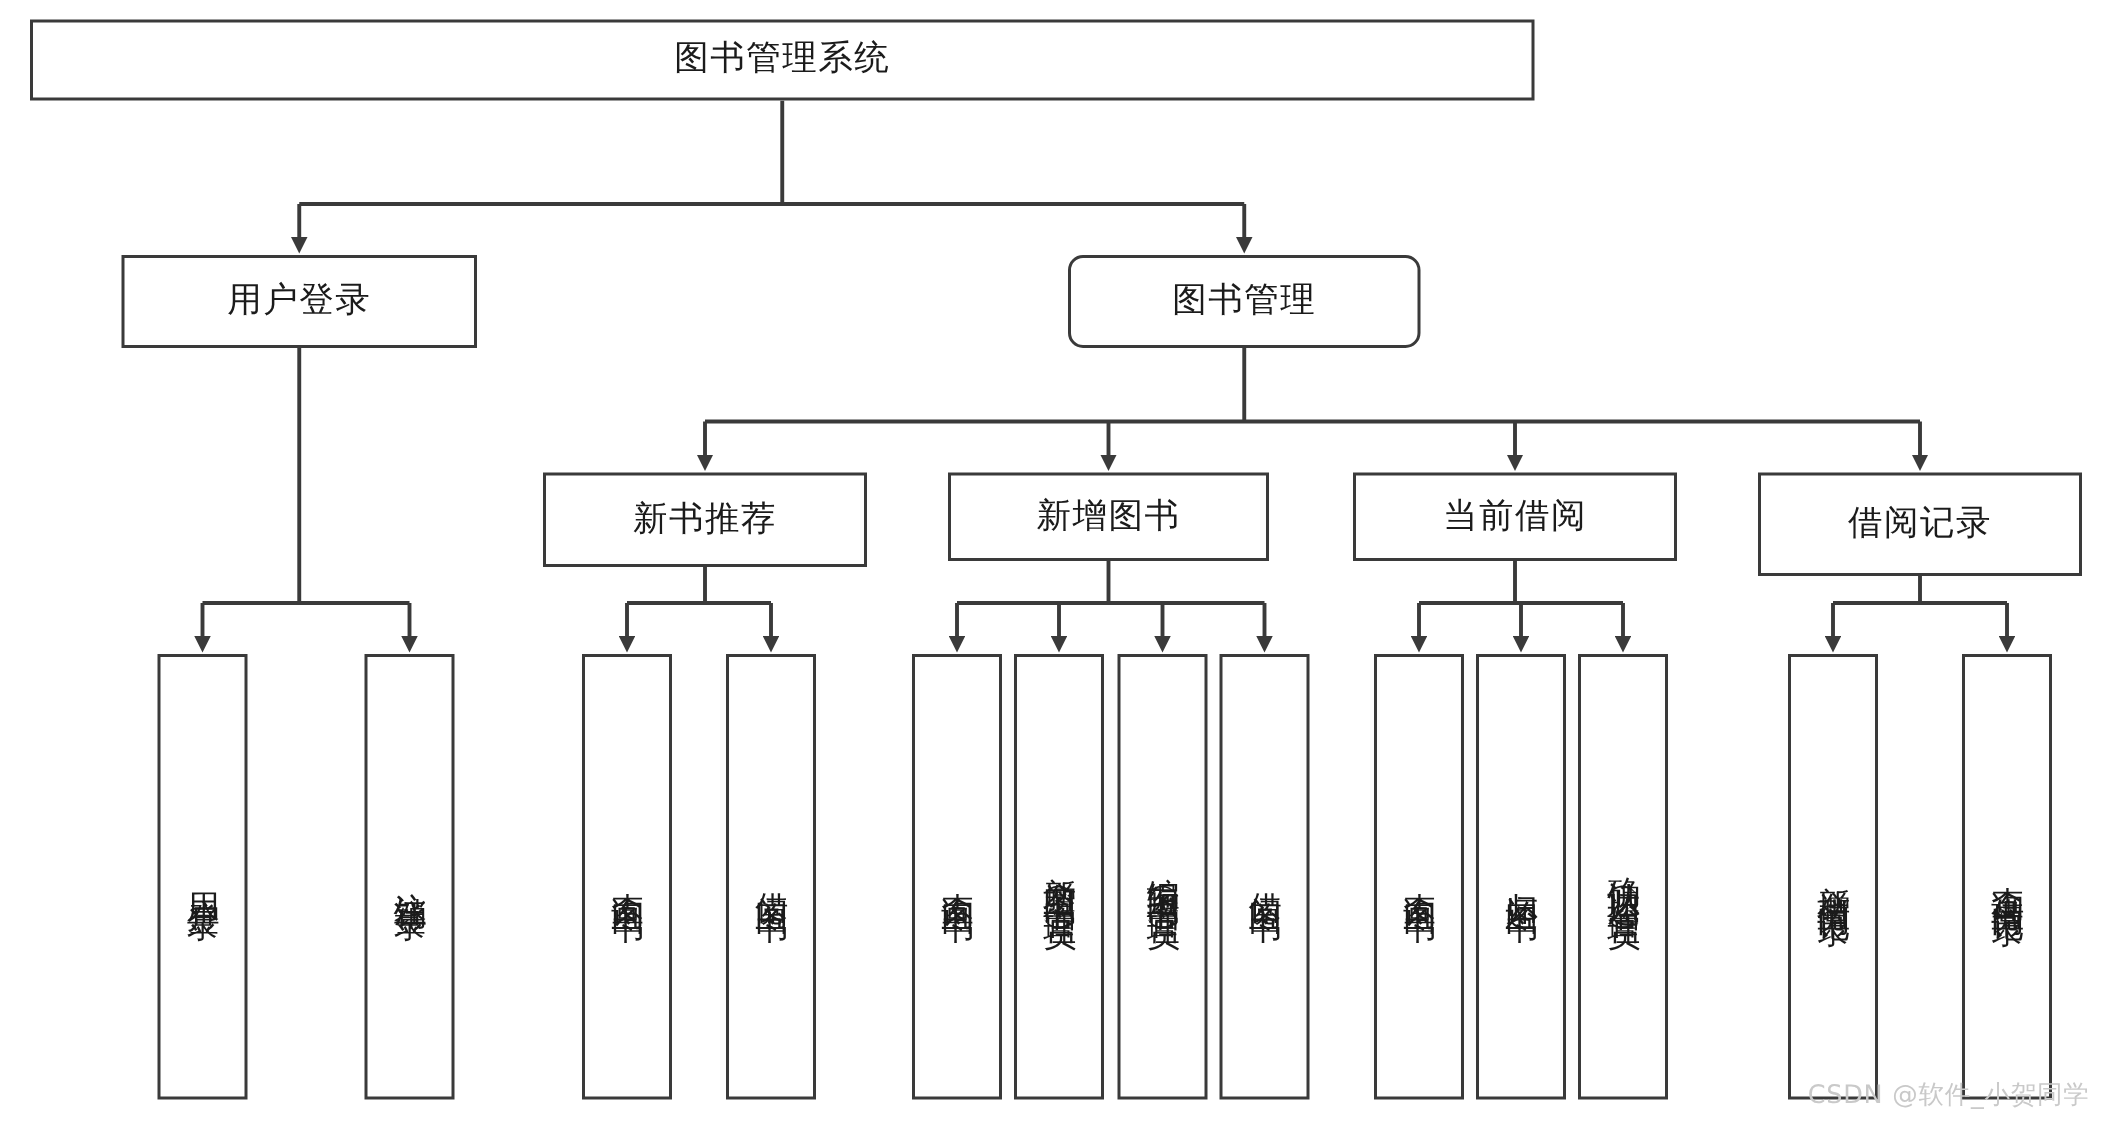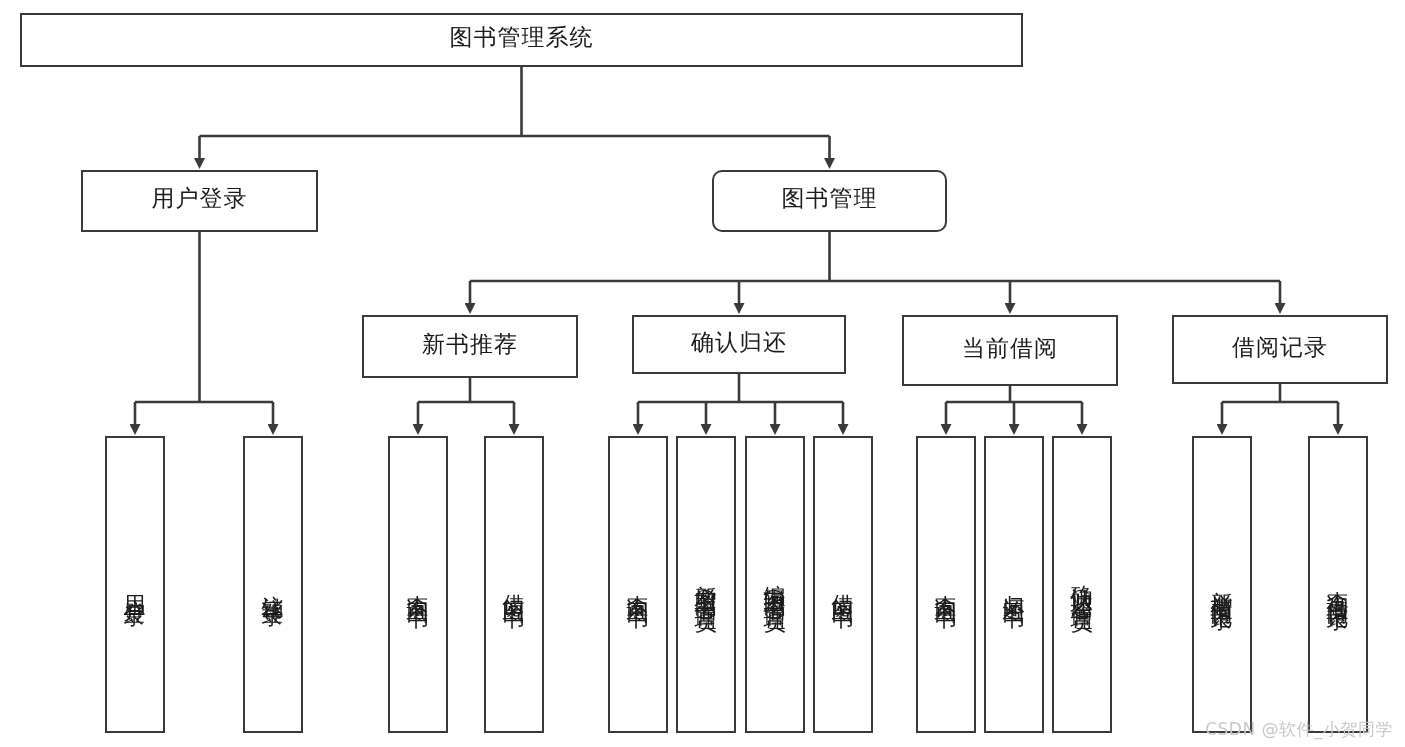--- a/index.html
+++ b/index.html
@@ -21,21 +21,20 @@
     align-items:center;
     justify-content:center;
     color:#1b1b1b;
     z-index:2;
   }
   .node.h{
     font-size:23px;
     letter-spacing:1px;
     line-height:1.1;
     white-space:nowrap;
-    font-family:Liberation Mono, monospace;
   }
   .node.root{font-size:23px;}
   .node.v{
     font-size:22px;
     writing-mode:vertical-rl;
     text-orientation:upright;
     letter-spacing:4px;
     line-height:1.05;
     padding:6px 0;
     white-space:normal;
@@ -100,22 +99,22 @@
         <line x1="1338" y1="402" x2="1338" y2="425" marker-end="url(#arrow)"></line>
       </g>
   </svg>
 
   <div class="node root h" style="left: 20px; top: 13px; width: 1003px; height: 54px;">图书管理系统</div>
 
   <div class="node h" style="left: 81px; top: 170px; width: 237px; height: 62px;">用户登录</div>
   <div class="node h" style="left: 712px; top: 170px; width: 235px; height: 62px; border-radius: 10px;">图书管理</div>
 
   <div class="node h" style="left: 362px; top: 315px; width: 216px; height: 63px;">新书推荐</div>
-  <div class="node h" style="left: 632px; top: 315px; width: 214px; height: 59px;">确认归还</div>
-  <div class="node h" style="left: 902px; top: 315px; width: 216px; height: 71px;">当前借阅</div>
+  <div class="node h" style="left: 632px; top: 315px; width: 214px; height: 59px;">新增图书</div>
+  <div class="node h" style="left: 902px; top: 315px; width: 216px; height: 59px;">当前借阅</div>
   <div class="node h" style="left: 1172px; top: 315px; width: 216px; height: 69px;">借阅记录</div>
 
   <div class="node v" style="left: 105px; top: 436px; width: 60px; height: 297px;">用户登录</div>
   <div class="node v" style="left: 243px; top: 436px; width: 60px; height: 297px;">注销登录</div>
   <div class="node v" style="left: 388px; top: 436px; width: 60px; height: 297px;">查询图书</div>
   <div class="node v" style="left: 484px; top: 436px; width: 60px; height: 297px;">借阅图书</div>
   <div class="node v" style="left: 608px; top: 436px; width: 60px; height: 297px;">查询图书</div>
   <div class="node v" style="left: 676px; top: 436px; width: 60px; height: 297px;">新增图书（管理员）</div>
   <div class="node v" style="left: 745px; top: 436px; width: 60px; height: 297px;">编辑图书（管理员）</div>
   <div class="node v" style="left: 813px; top: 436px; width: 60px; height: 297px;">借阅图书</div>

